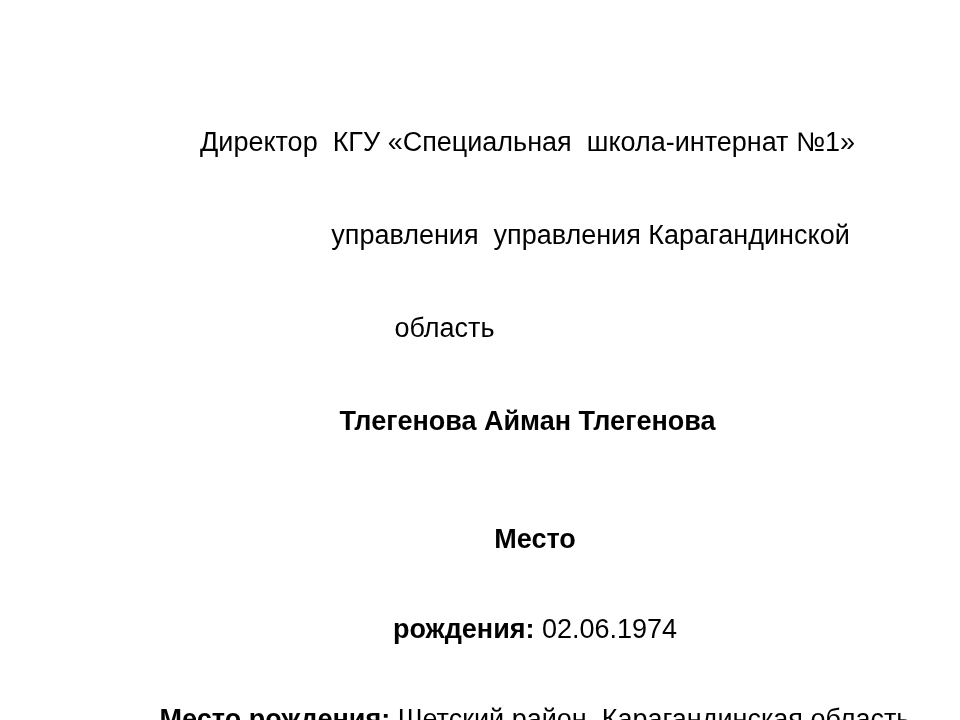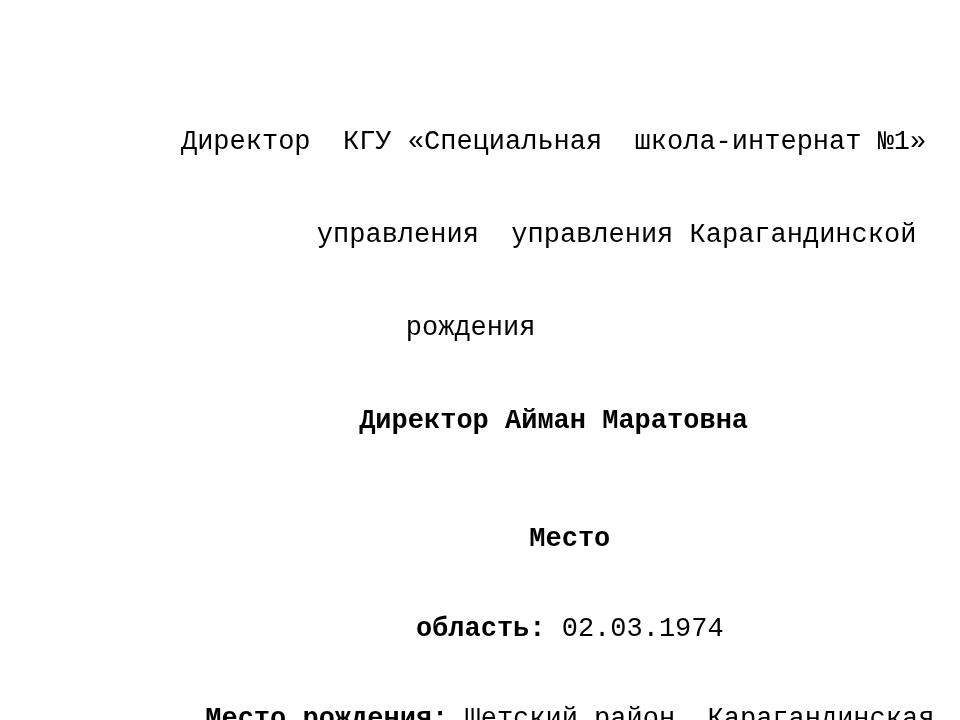--- a/index.html
+++ b/index.html
@@ -6,21 +6,21 @@
     margin: 0;
     padding: 0;
     background: #ffffff;
   }
   .slide {
     position: relative;
     width: 960px;
     height: 720px;
     background: #ffffff;
     overflow: hidden;
-    font-family: Liberation Mono, monospace;
+    font-family: Liberation Sans, sans-serif;
     color: #000000;
   }
   .content {
     position: absolute;
     left: 0;
     top: 0;
     width: 960px;
     padding-top: 96px;
     transform: translateX(25px);
   }
@@ -42,33 +42,33 @@
 <div class="slide">
   <div class="content">
 
     <div class="line">
       <span>Директор  КГУ «Специальная  школа-интернат №1»</span>
     </div>
     <div class="line shift-r">
       <span>управления  управления Карагандинской</span>
     </div>
     <div class="line shift-l">
-      <span>рождения</span>
+      <span>область</span>
     </div>
     <div class="line b">
-      <span>Директор Айман Маратовна</span>
+      <span>Тлегенова Айман Тлегенова</span>
     </div>
 
     <div class="fields">
 
       <div class="line">
         <span class="b">Место</span>
       </div>
       <div class="line">
-        <span class="b">область:</span><span> 02.03.1974</span>
+        <span class="b">рождения:</span><span> 02.06.1974</span>
       </div>
 
       <div class="line">
         <span class="b">Место рождения:</span><span> Шетский район, Карагандинская область</span>
       </div>
 
     </div>
   </div>
 </div>
 

